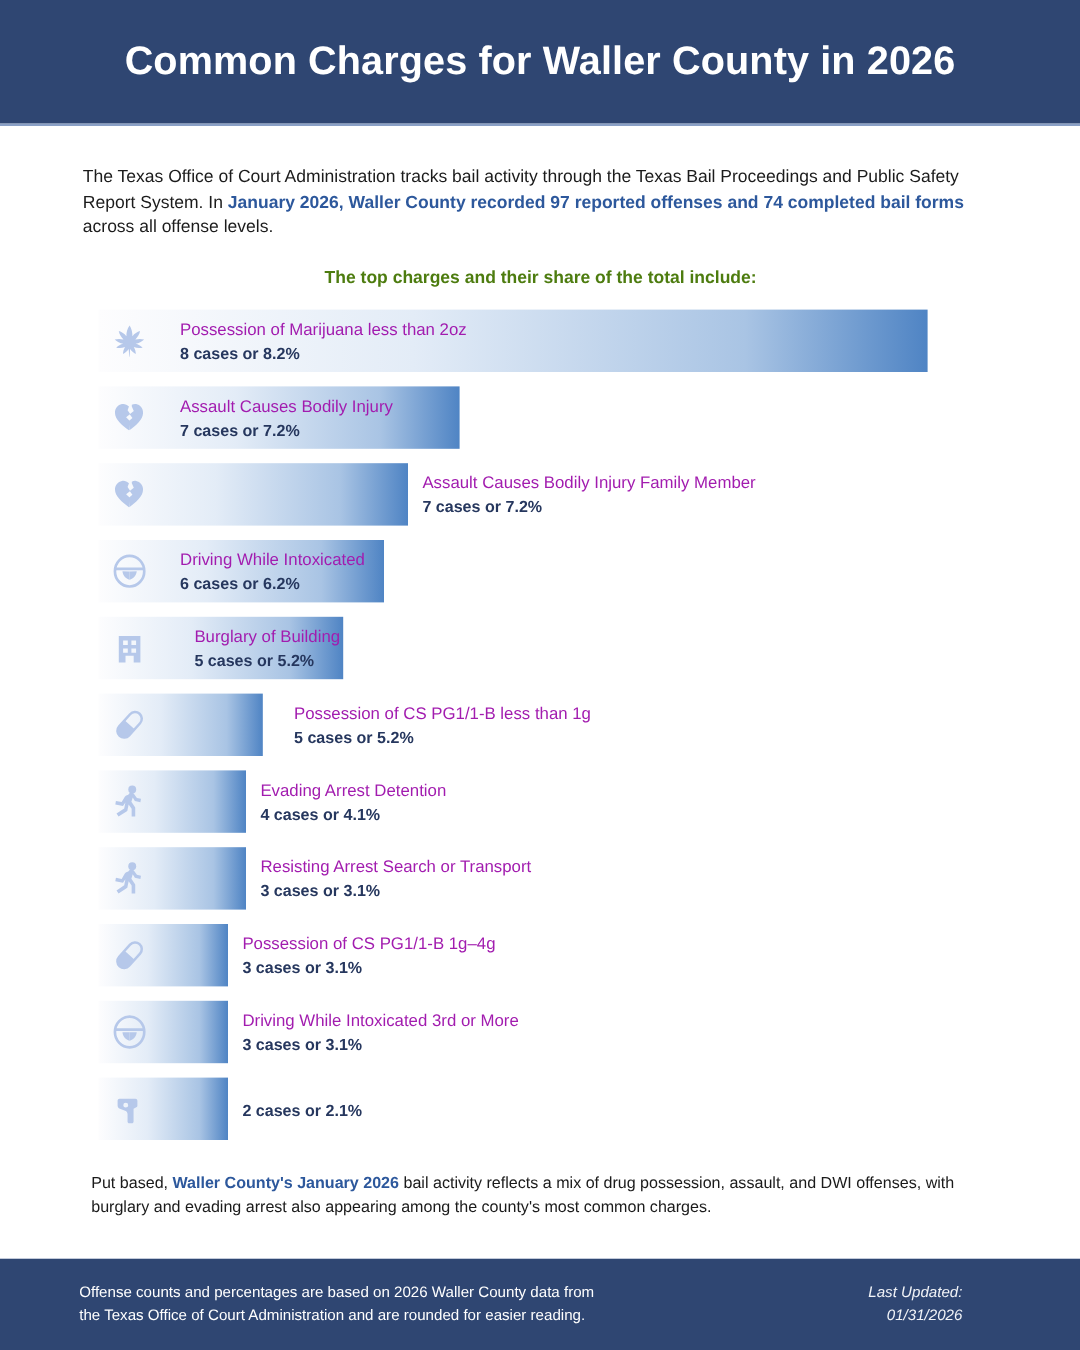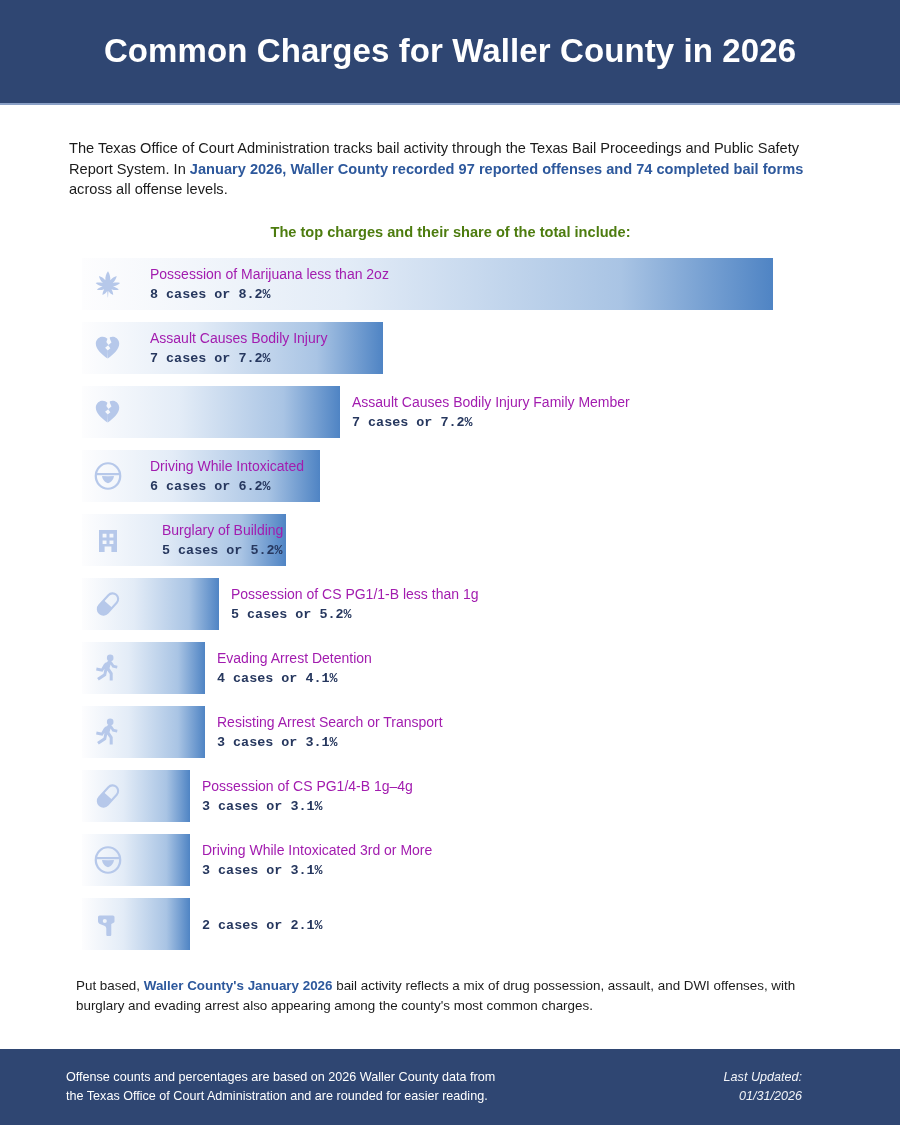--- a/index.html
+++ b/index.html
@@ -121,21 +121,20 @@
     line-height: 1.3;
     white-space: nowrap;
   }
   .bar-value {
     font-size: 13.4px;
     font-weight: bold;
     color: #26375e;
     line-height: 1.35;
     margin-top: 3px;
     white-space: nowrap;
-    font-family: Liberation Mono, monospace;
   }
 
   
   .closing {
     margin: 26px 68px 0 76px;
     font-size: 13.4px;
     line-height: 1.45;
     color: #1b1b1b;
   }
 
@@ -278,21 +277,21 @@
         <div class="bar-row">
           <div class="bar-fill" style="width: 137px;"></div>
           <div class="bar-icon">
             <svg width="32" height="32" viewBox="0 0 32 32">
               <g transform="rotate(42 16 16)">
                 <rect x="10.4" y="3.6" width="11.2" height="24.8" rx="5.6" fill="none" stroke="#b6c8ea" stroke-width="2.1"></rect>
                 <path d="M10.4 16h11.2v6.8a5.6 5.6 0 0 1-5.6 5.6 5.6 5.6 0 0 1-5.6-5.6V16z" fill="#b6c8ea"></path>
               </g>
             </svg>
           </div>
-          <div class="bar-text" style="left: 231px;">
+          <div class="bar-text" style="left: 245px;">
             <div class="bar-label">Possession of CS PG1/1-B less than 1g</div>
             <div class="bar-value">5 cases or 5.2%</div>
           </div>
         </div>
         <div class="bar-row">
           <div class="bar-fill" style="width: 123px;"></div>
           <div class="bar-icon">
             <svg width="32" height="32" viewBox="0 0 32 32">
               <g fill="#b6c8ea">
                 <circle cx="18.2" cy="5.9" r="3.3"></circle>
@@ -324,21 +323,21 @@
           <div class="bar-fill" style="width: 108px;"></div>
           <div class="bar-icon">
             <svg width="32" height="32" viewBox="0 0 32 32">
               <g transform="rotate(42 16 16)">
                 <rect x="10.4" y="3.6" width="11.2" height="24.8" rx="5.6" fill="none" stroke="#b6c8ea" stroke-width="2.1"></rect>
                 <path d="M10.4 16h11.2v6.8a5.6 5.6 0 0 1-5.6 5.6 5.6 5.6 0 0 1-5.6-5.6V16z" fill="#b6c8ea"></path>
               </g>
             </svg>
           </div>
           <div class="bar-text" style="left: 202px;">
-            <div class="bar-label">Possession of CS PG1/4-B 1g–4g</div>
+            <div class="bar-label">Possession of CS PG1/1-B 1g–4g</div>
             <div class="bar-value">3 cases or 3.1%</div>
           </div>
         </div>
         <div class="bar-row">
           <div class="bar-fill" style="width: 108px;"></div>
           <div class="bar-icon">
             <svg width="34" height="34" viewBox="0 0 32 32">
               <g fill="none" stroke="#b6c8ea" stroke-width="2.1">
                 <ellipse cx="16" cy="16" rx="11.5" ry="12"></ellipse>
                 <path d="M5 14.2h22"></path>

